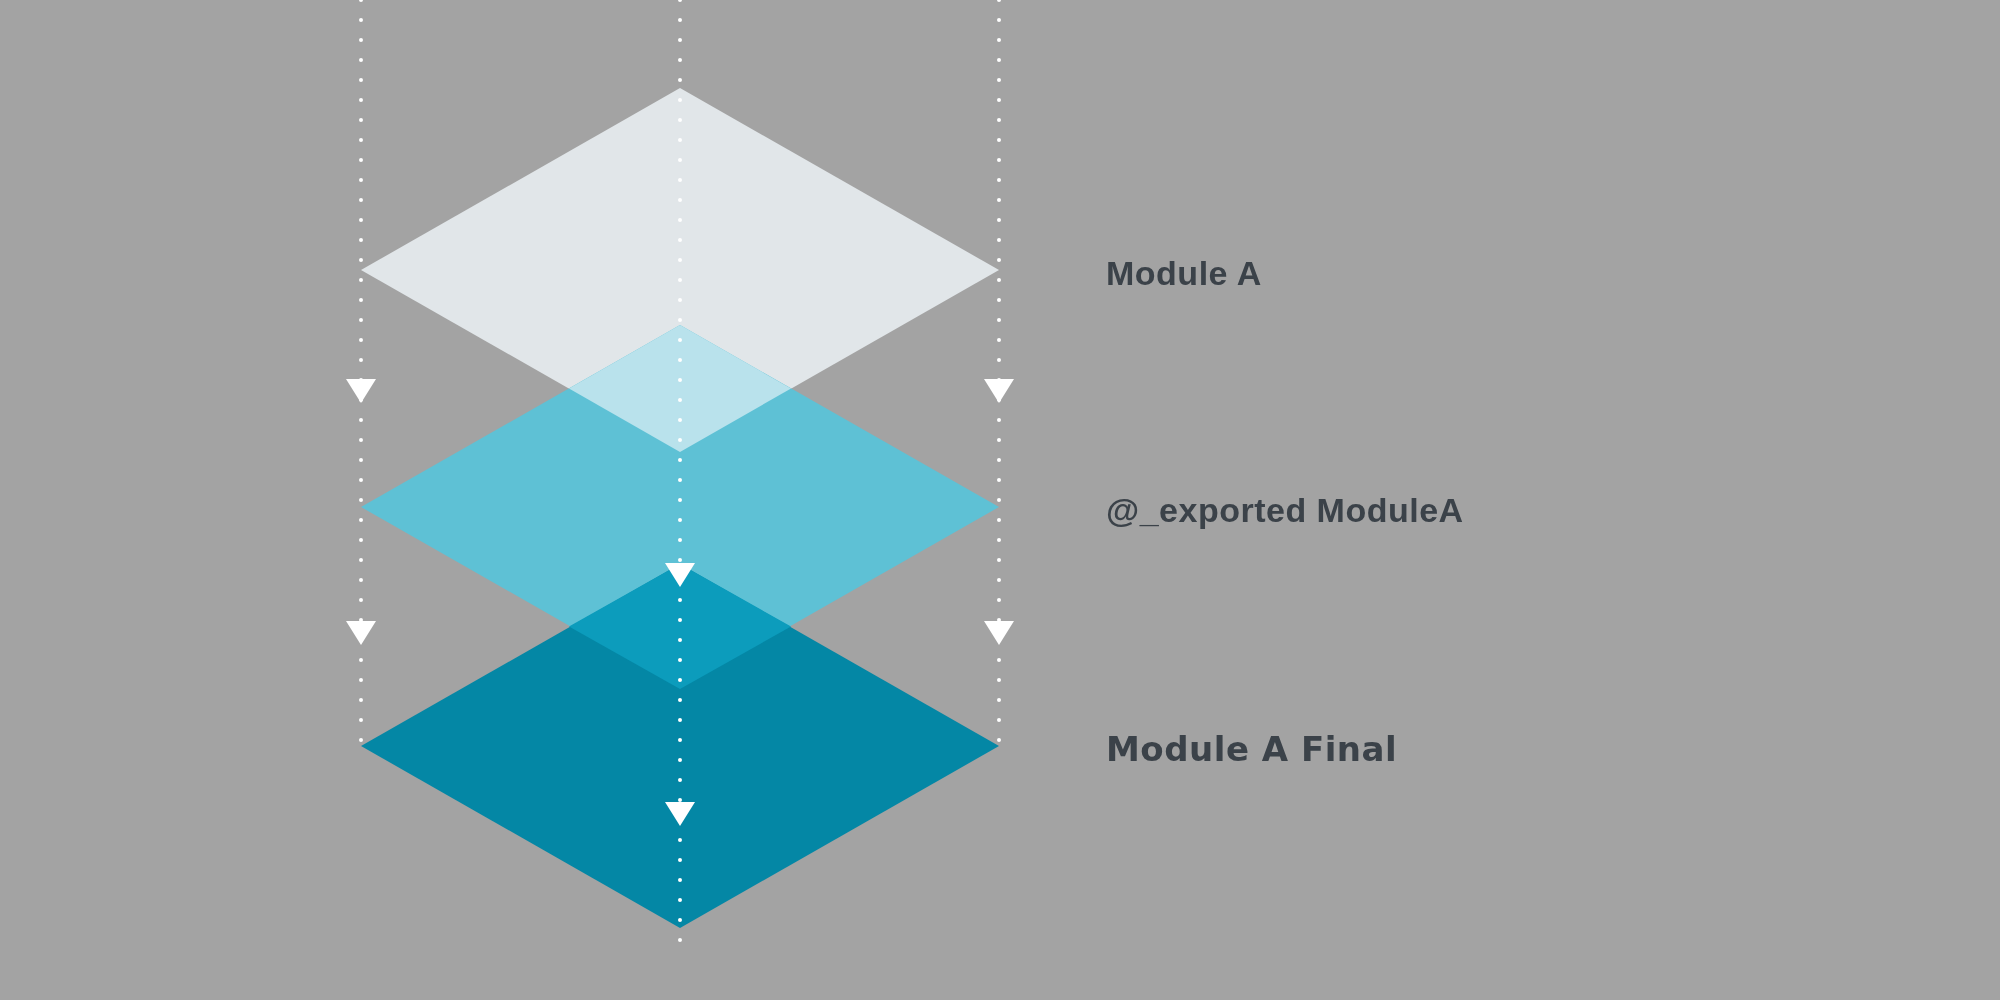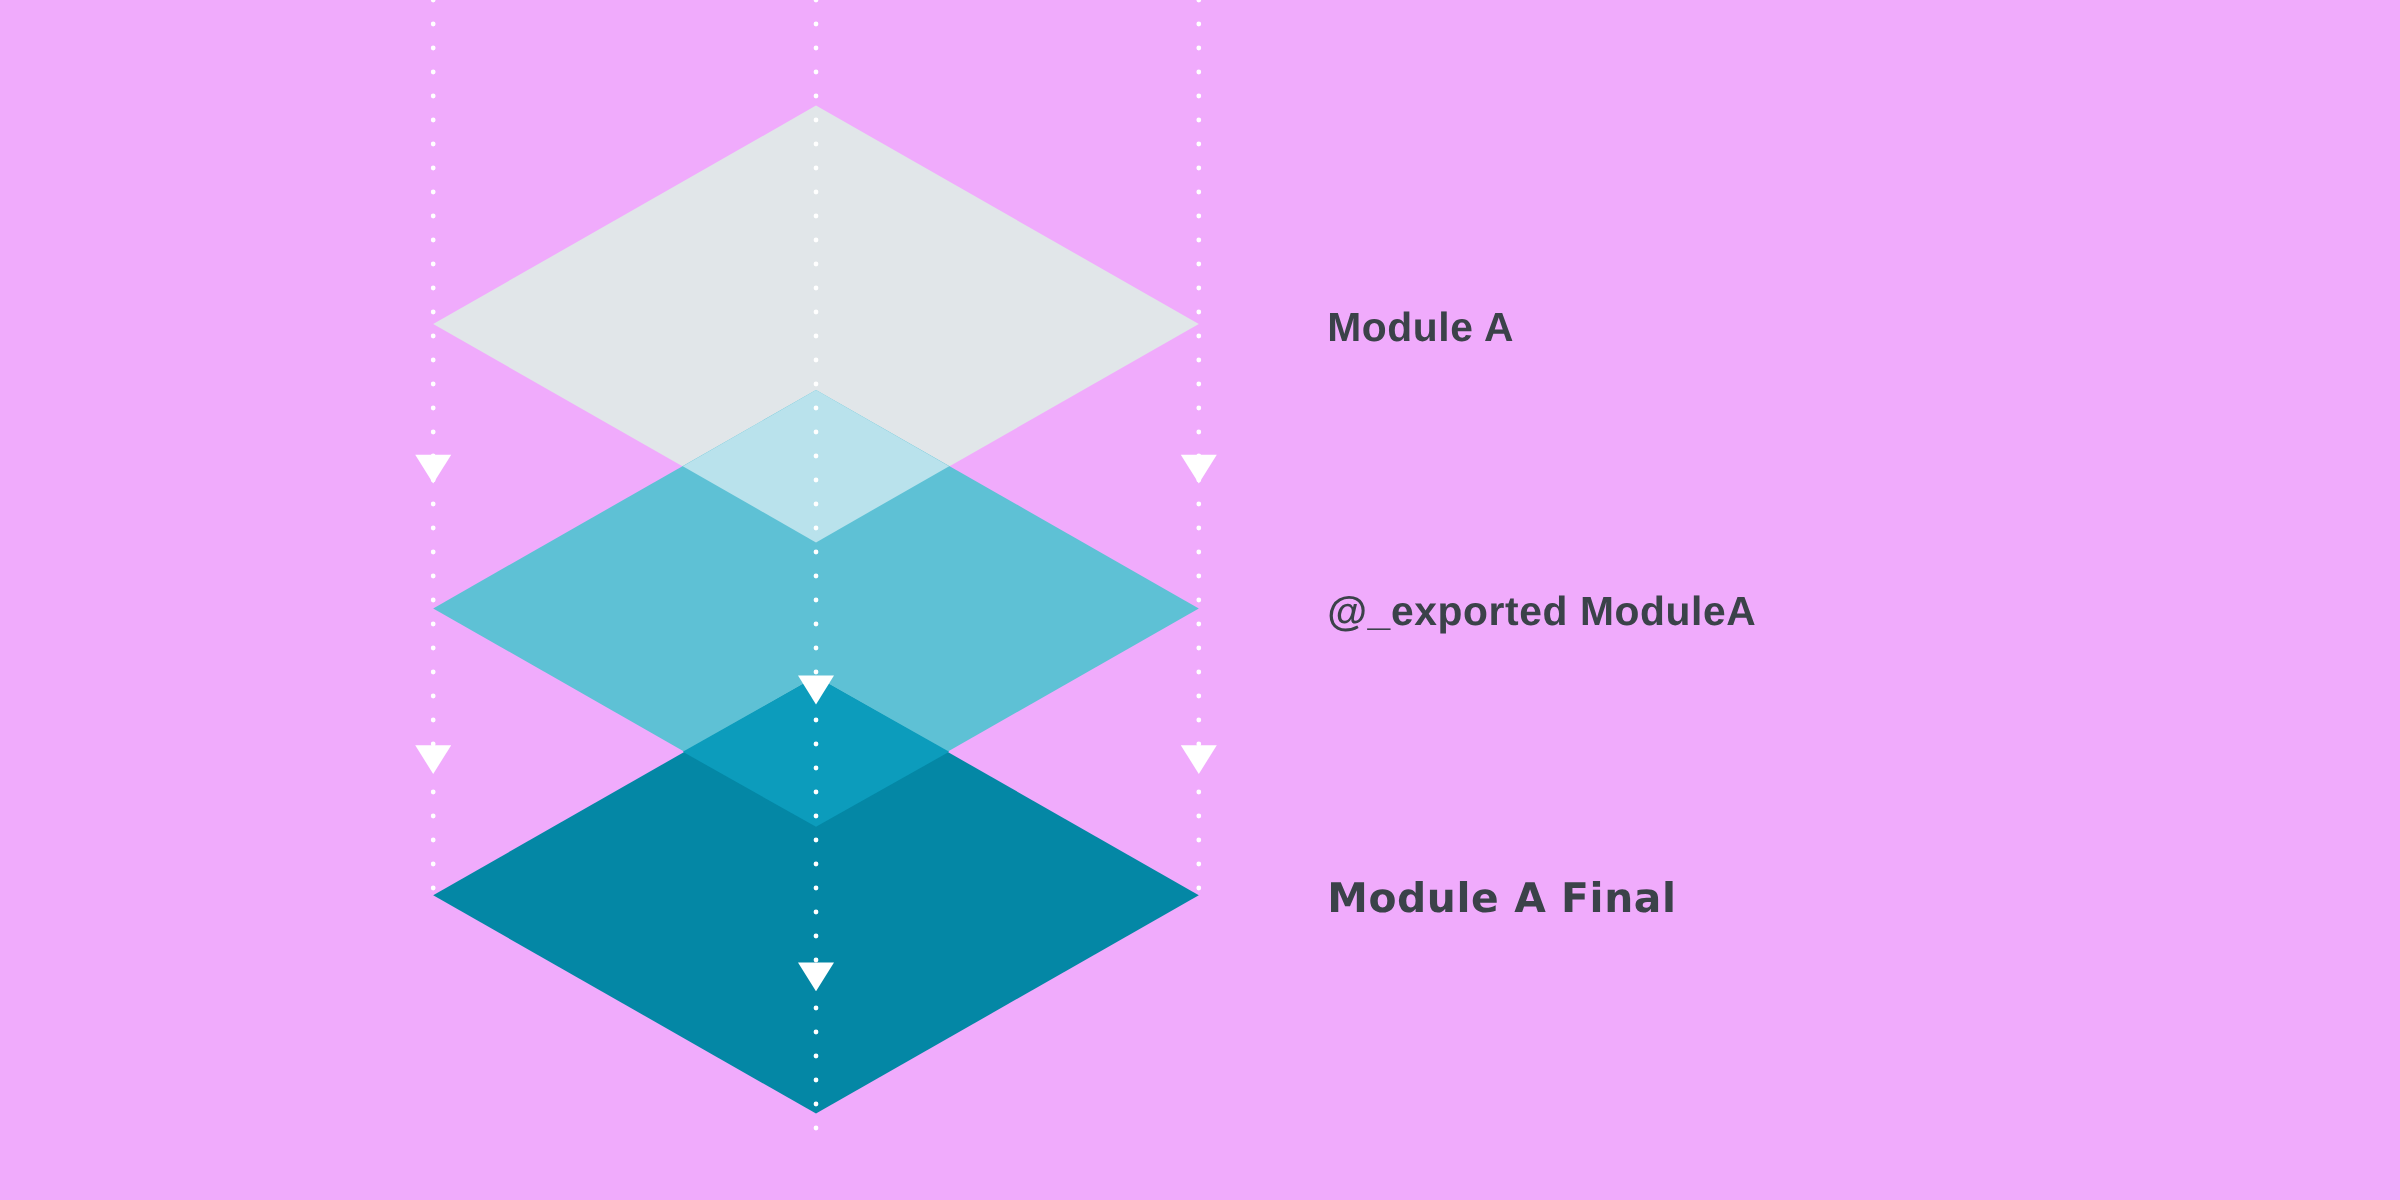--- a/index.html
+++ b/index.html
@@ -27,21 +27,21 @@
     font-weight: 700;
   }
   .label--heavy {
     font-family: "DejaVu Sans", sans-serif;
     font-weight: 800;
   }
 </style>
 </head>
 <body>
 
-<div class="figure-canvas" style="width: 2000px; height: 1000px; background: #f0abfc;">
+<div class="figure-canvas" style="width: 2000px; height: 1000px; background: #a3a3a3;">
   <svg class="diagram-svg" xmlns="http://www.w3.org/2000/svg" viewBox="0 0 2000 1000" width="2000" height="1000">
       <polygon points="680,88 999,270 680,452 361,270" fill="#e1e6e9"></polygon>
       <polygon points="680,325 999,507 680,689 361,507" fill="#5ec1d5"></polygon>
       <polygon points="680,564 999,746 680,928 361,746" fill="#0487a5"></polygon>
       <polygon points="680,325 791,388.5 680,452 569,388.5" fill="#b9e2ec"></polygon>
       <polygon points="680,564 791,626.5 680,689 569,626.5" fill="#0c9cbc"></polygon>
       <line x1="361" x2="361" y1="0" y2="746" stroke="#ffffff" stroke-width="4" stroke-linecap="round" stroke-dasharray="0.1 19.9"></line>
       <line x1="680" x2="680" y1="0" y2="942" stroke="#ffffff" stroke-width="4" stroke-linecap="round" stroke-dasharray="0.1 19.9"></line>
       <line x1="999" x2="999" y1="0" y2="746" stroke="#ffffff" stroke-width="4" stroke-linecap="round" stroke-dasharray="0.1 19.9"></line>
       <polygon points="346,379 376,379 361,403" fill="#ffffff"></polygon>

